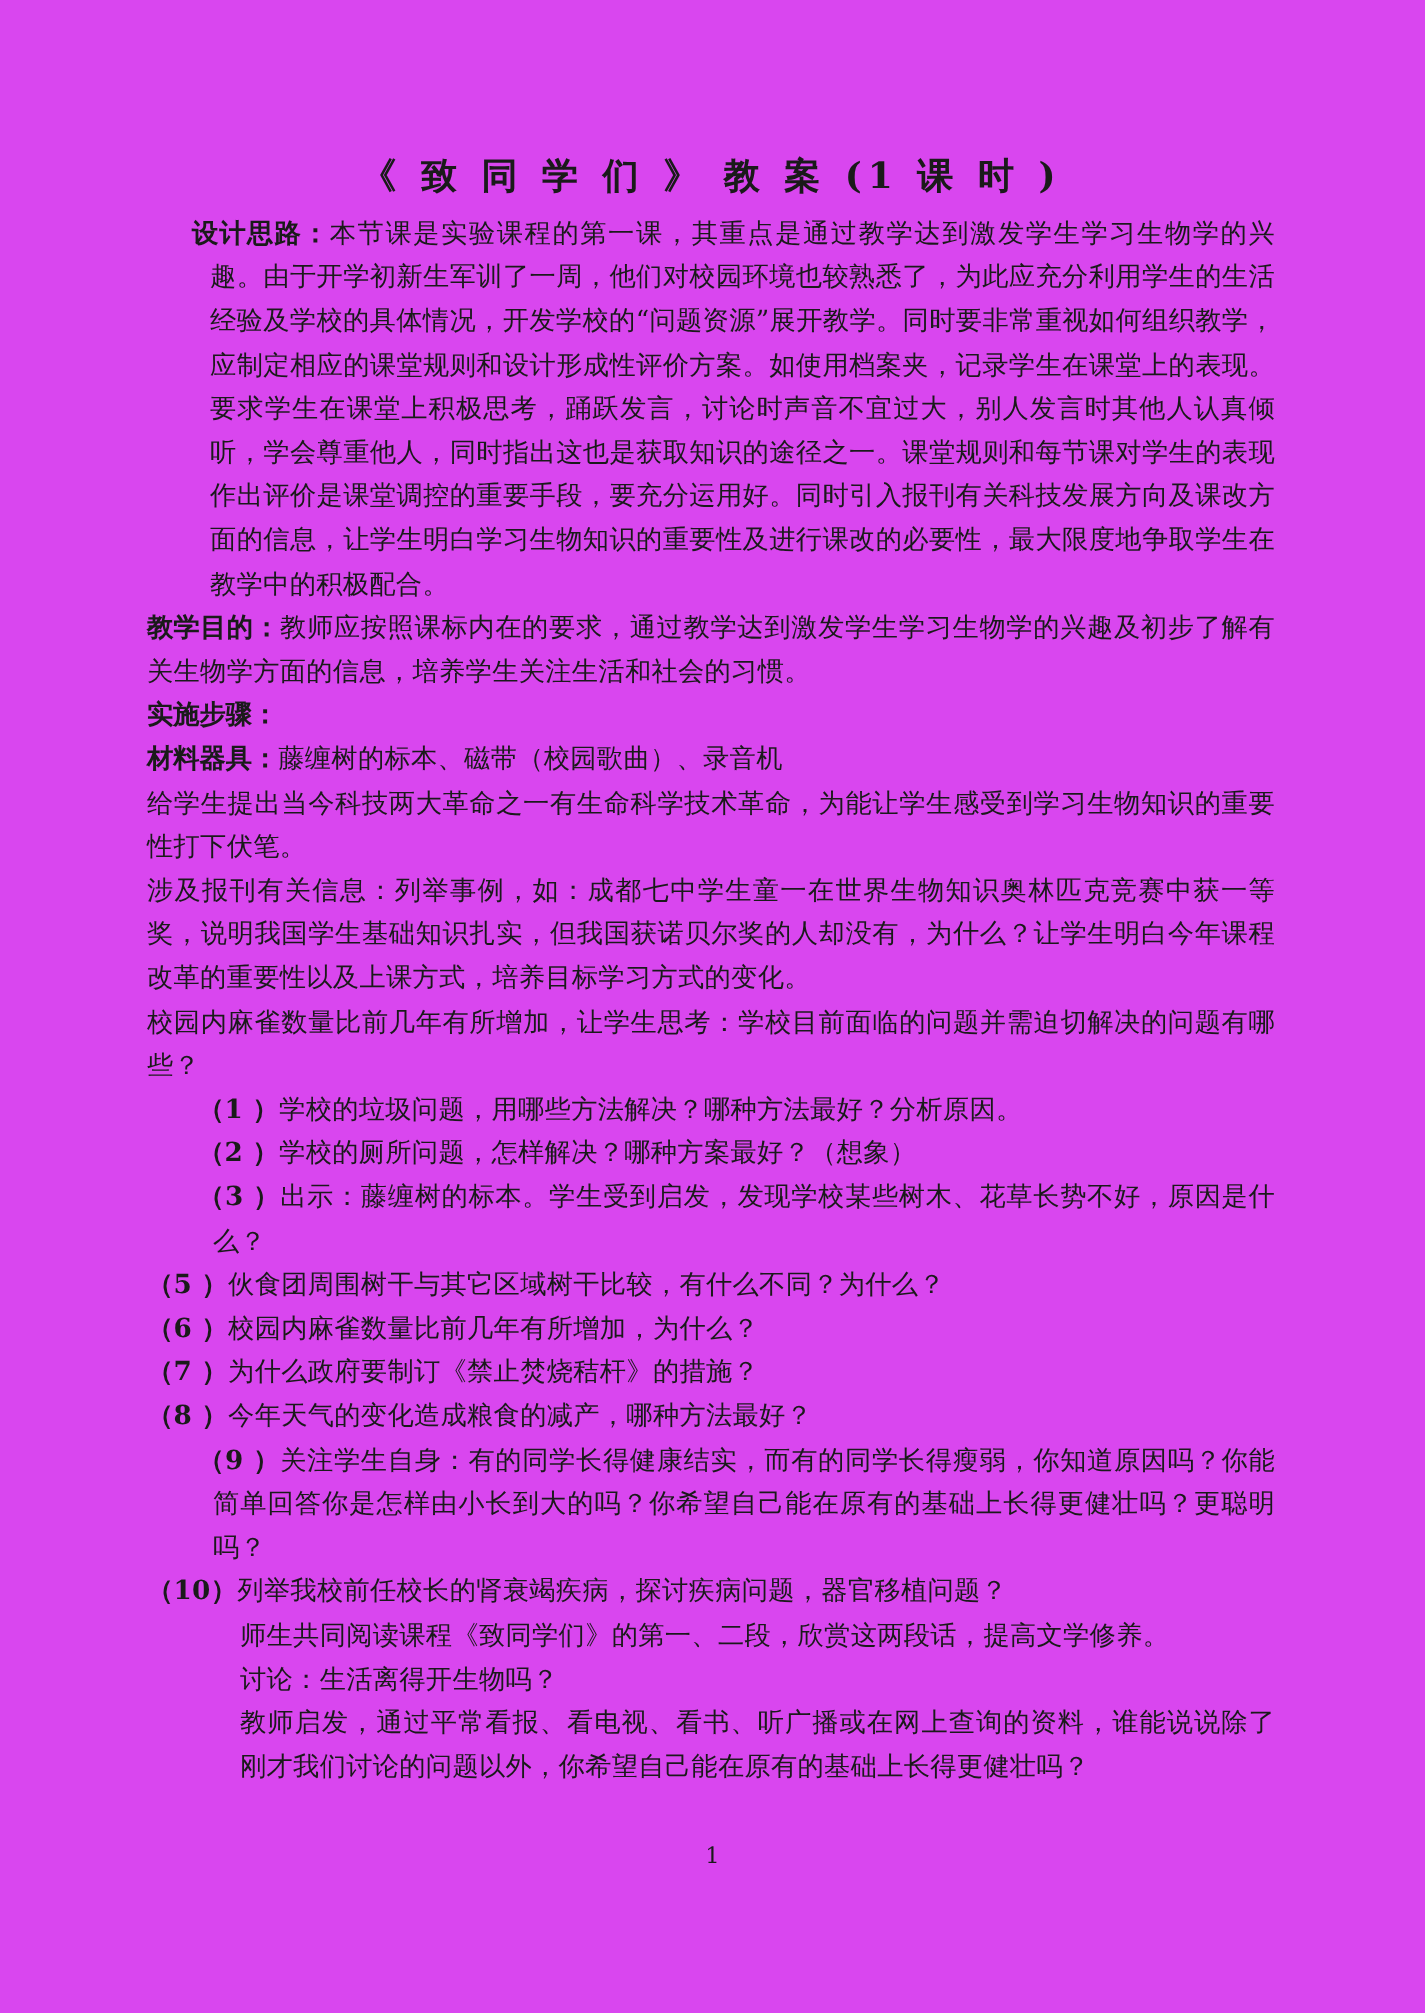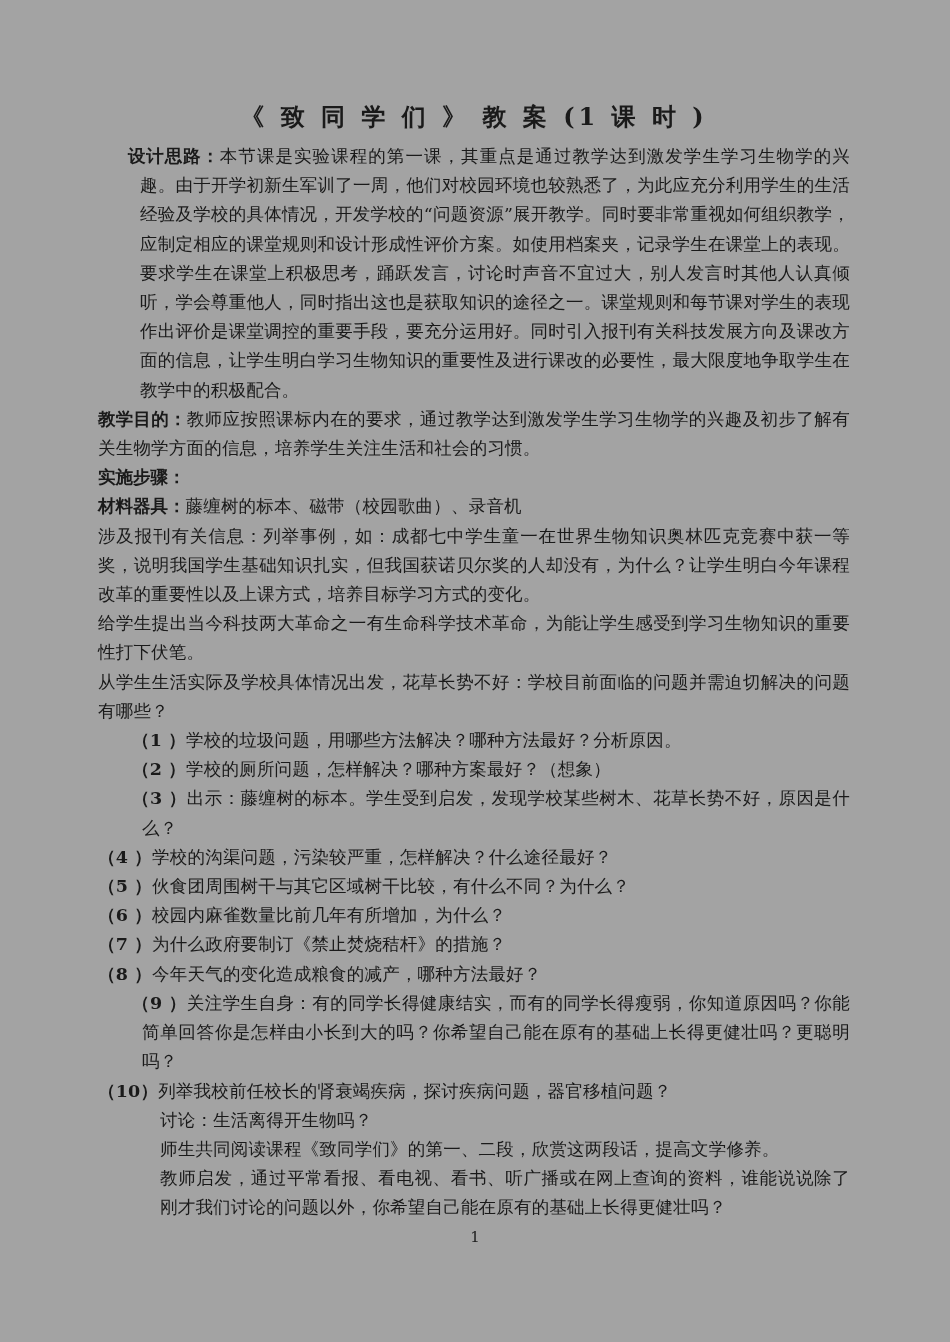--- a/index.html
+++ b/index.html
@@ -4,21 +4,21 @@
 <style>
   html, body {
     margin: 0;
     padding: 0;
     background: #ffffff;
   }
   .page {
     position: relative;
     width: 950px;
     height: 1342px;
-    background: #a3a3a3;
+    background: #d946ef;
     box-sizing: border-box;
     overflow: hidden;
     font-family: "DejaVu Serif", "Liberation Serif", serif;
     color: #1a1a1a;
   }
   .content {
     position: absolute;
     left: 98px;
     top: 100px;
     width: 752px;
@@ -95,45 +95,44 @@
     <h1 class="doc-title">《 致 同 学 们 》 教 案 (1 课 时 )</h1>
 
     <p class="para hang-design"><span class="lead">设计思路：</span><span>本节课是实验课程的第一课，其重点是通过教学达到激发学生学习生物学的兴趣。由于开学初新生军训了一周，他们对校园环境也较熟悉了，为此应充分利用学生的生活经验及学校的具体情况，开发学校的“问题资源”展开教学。同时要非常重视如何组织教学，应制定相应的课堂规则和设计形成性评价方案。如使用档案夹，记录学生在课堂上的表现。要求学生在课堂上积极思考，踊跃发言，讨论时声音不宜过大，别人发言时其他人认真倾听，学会尊重他人，同时指出这也是获取知识的途径之一。课堂规则和每节课对学生的表现作出评价是课堂调控的重要手段，要充分运用好。同时引入报刊有关科技发展方向及课改方面的信息，让学生明白学习生物知识的重要性及进行课改的必要性，最大限度地争取学生在教学中的积极配合。</span></p>
 
     <p class="para flush"><span class="lead">教学目的：</span><span>教师应按照课标内在的要求，通过教学达到激发学生学习生物学的兴趣及初步了解有关生物学方面的信息，培养学生关注生活和社会的习惯。</span></p>
 
     <p class="para flush"><span class="lead">实施步骤：</span></p>
 
     <p class="para flush"><span class="lead">材料器具：</span><span>藤缠树的标本、磁带（校园歌曲）、录音机</span></p>
 
+    <p class="para flush">给学生提出当今科技两大革命之一有生命科学技术革命，为能让学生感受到学习生物知识的重要性打下伏笔。</p>
     <p class="para flush">涉及报刊有关信息：列举事例，如：成都七中学生童一在世界生物知识奥林匹克竞赛中获一等奖，说明我国学生基础知识扎实，但我国获诺贝尔奖的人却没有，为什么？让学生明白今年课程改革的重要性以及上课方式，培养目标学习方式的变化。</p>
-    <p class="para flush">给学生提出当今科技两大革命之一有生命科学技术革命，为能让学生感受到学习生物知识的重要性打下伏笔。</p>
-    <p class="para flush">从学生生活实际及学校具体情况出发，花草长势不好：学校目前面临的问题并需迫切解决的问题有哪些？</p>
+    <p class="para flush">校园内麻雀数量比前几年有所增加，让学生思考：学校目前面临的问题并需迫切解决的问题有哪些？</p>
 
     <p class="para item-indent"><span class="num">（1 ）</span><span>学校的垃圾问题，用哪些方法解决？哪种方法最好？分析原因。</span></p>
 
     <p class="para item-indent"><span class="num">（2 ）</span><span>学校的厕所问题，怎样解决？哪种方案最好？（想象）</span></p>
 
     <p class="para item-indent"><span class="num">（3 ）</span><span>出示：藤缠树的标本。学生受到启发，发现学校某些树木、花草长势不好，原因是什么？</span></p>
 
-    <p class="para item-flush"><span class="num">（4 ）</span><span>学校的沟渠问题，污染较严重，怎样解决？什么途径最好？</span></p>
 
     <p class="para item-flush"><span class="num">（5 ）</span><span>伙食团周围树干与其它区域树干比较，有什么不同？为什么？</span></p>
 
     <p class="para item-flush"><span class="num">（6 ）</span><span>校园内麻雀数量比前几年有所增加，为什么？</span></p>
 
     <p class="para item-flush"><span class="num">（7 ）</span><span>为什么政府要制订《禁止焚烧秸杆》的措施？</span></p>
 
     <p class="para item-flush"><span class="num">（8 ）</span><span>今年天气的变化造成粮食的减产，哪种方法最好？</span></p>
 
     <p class="para item-indent"><span class="num">（9 ）</span><span>关注学生自身：有的同学长得健康结实，而有的同学长得瘦弱，你知道原因吗？你能简单回答你是怎样由小长到大的吗？你希望自己能在原有的基础上长得更健壮吗？更聪明吗？</span></p>
 
     <p class="para item-deep"><span class="num">（10）</span><span>列举我校前任校长的肾衰竭疾病，探讨疾病问题，器官移植问题？</span></p>
 
+    <p class="para" style="padding-left:62px;text-indent:0;">师生共同阅读课程《致同学们》的第一、二段，欣赏这两段话，提高文学修养。</p>
     <p class="para" style="padding-left:62px;text-indent:0;">讨论：生活离得开生物吗？</p>
-    <p class="para" style="padding-left:62px;text-indent:0;">师生共同阅读课程《致同学们》的第一、二段，欣赏这两段话，提高文学修养。</p>
     <p class="para" style="padding-left:62px;text-indent:0;">教师启发，通过平常看报、看电视、看书、听广播或在网上查询的资料，谁能说说除了刚才我们讨论的问题以外，你希望自己能在原有的基础上长得更健壮吗？</p>
 
   </div>
 
   <div class="page-number">1</div>
 
 </div>
 
 </body></html>

